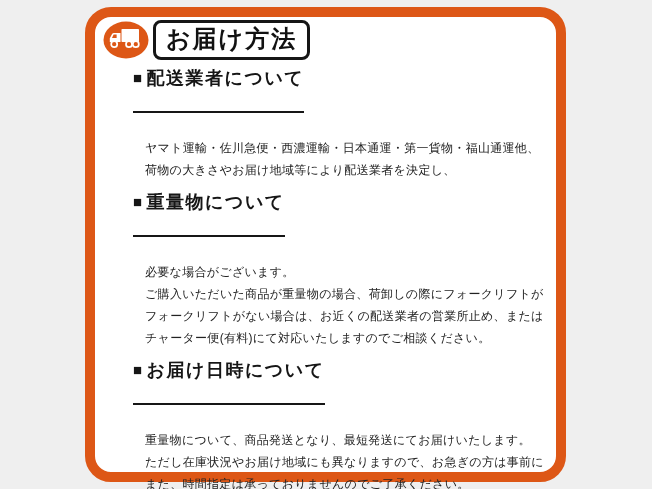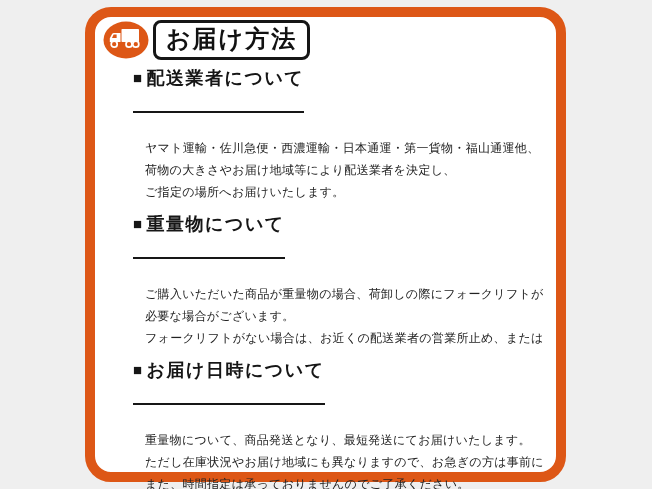--- a/index.html
+++ b/index.html
@@ -108,32 +108,32 @@
     <span class="title-box">お届け方法</span>
   </div>
   <div class="sections">
   <section class="section">
     <h2 class="section-title">
       <span class="marker">■</span><span class="title-text">配送業者について</span>
     </h2>
     <div class="section-body">
           <div class="line">ヤマト運輸・佐川急便・西濃運輸・日本通運・第一貨物・福山通運他、</div>
           <div class="line">荷物の大きさやお届け地域等により配送業者を決定し、</div>
-          <div class="line">ご指定の場所へお届けいたします。</div>
         </div>
   </section>
 
   <section class="section">
     <h2 class="section-title">
       <span class="marker">■</span><span class="title-text">重量物について</span>
     </h2>
     <div class="section-body">
+          <div class="line">必要な場合がございます。</div>
           <div class="line">ご購入いただいた商品が重量物の場合、荷卸しの際にフォークリフトが</div>
-          <div class="line">必要な場合がございます。</div>
           <div class="line">フォークリフトがない場合は、お近くの配送業者の営業所止め、または</div>
+          <div class="line">チャーター便(有料)にて対応いたしますのでご相談ください。</div>
         </div>
   </section>
 
   <section class="section">
     <h2 class="section-title">
       <span class="marker">■</span><span class="title-text">お届け日時について</span>
     </h2>
     <div class="section-body">
           <div class="line">重量物について、商品発送となり、最短発送にてお届けいたします。</div>
           <div class="line">ただし在庫状況やお届け地域にも異なりますので、お急ぎの方は事前に</div>

